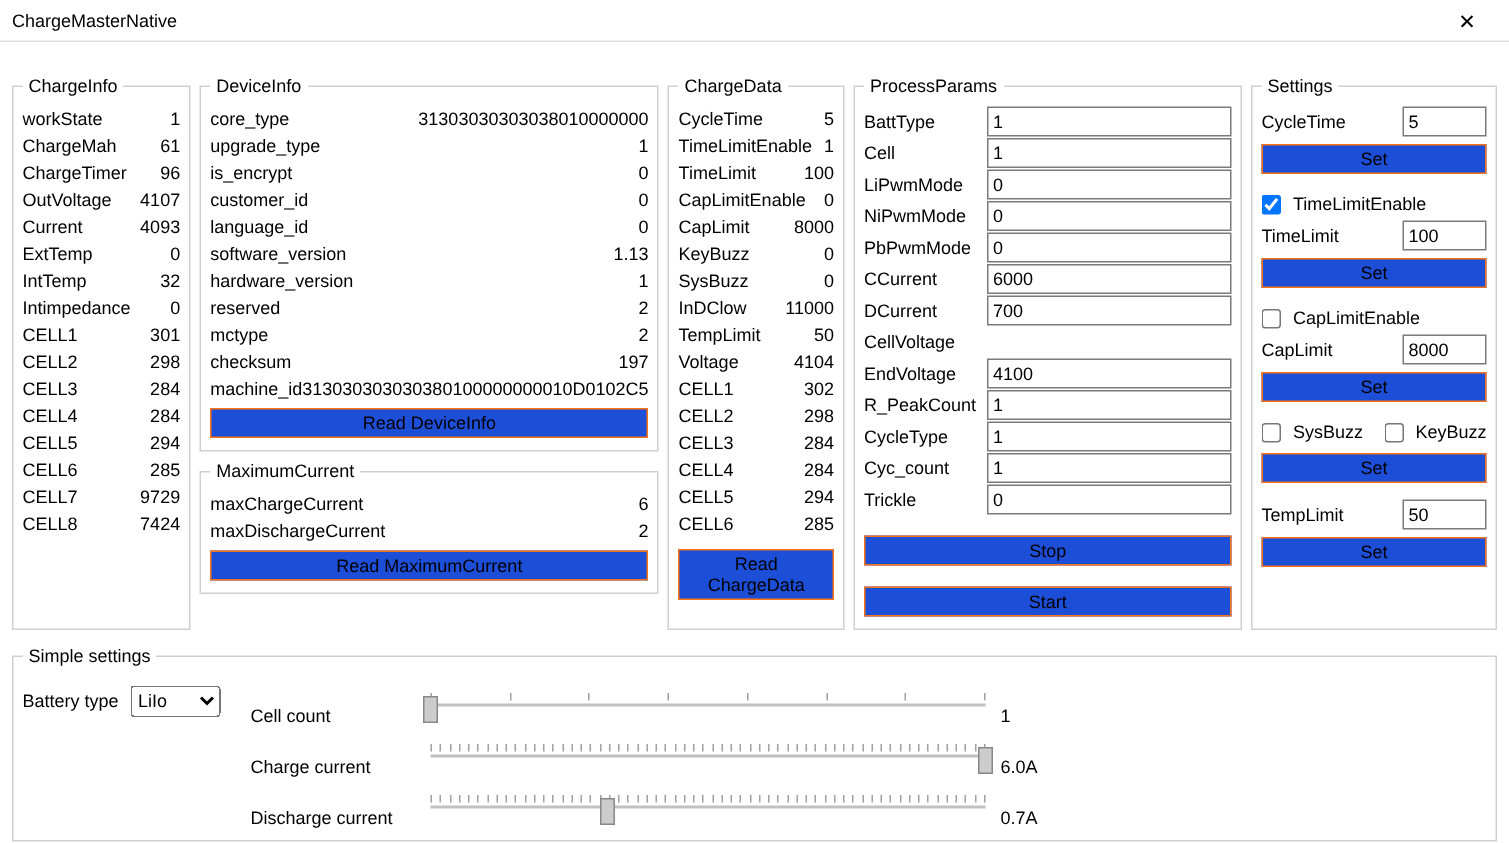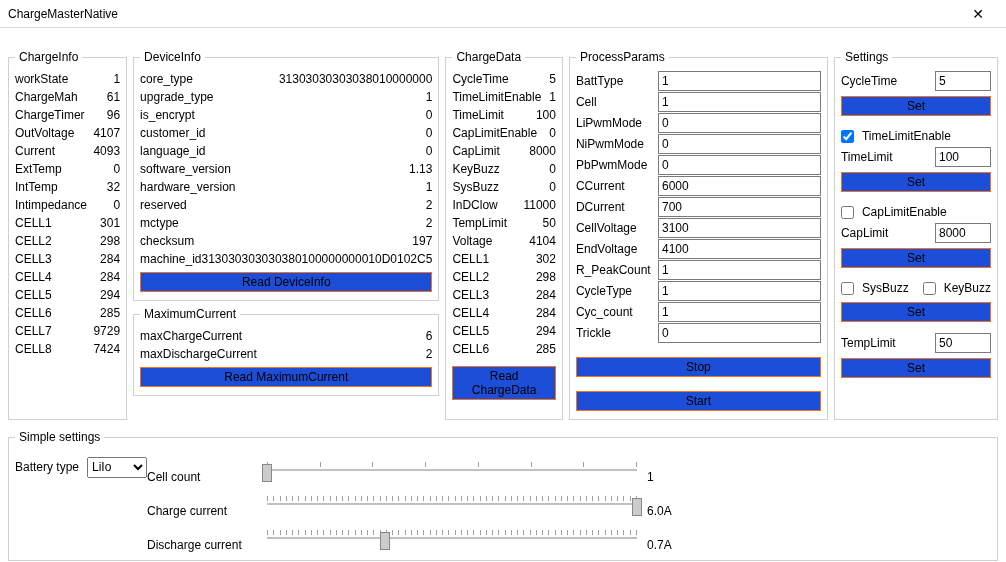--- a/index.html
+++ b/index.html
@@ -341,21 +341,20 @@
         <div class="pp-row">
           <span class="lbl">CCurrent</span>
           <input class="txt" value="6000" style="">
         </div>
         <div class="pp-row">
           <span class="lbl">DCurrent</span>
           <input class="txt" value="700" style="">
         </div>
         <div class="pp-row">
           <span class="lbl">CellVoltage</span>
-          <input class="txt" value="3100" style="">
         </div>
         <div class="pp-row">
           <span class="lbl">EndVoltage</span>
           <input class="txt" value="4100" style="">
         </div>
         <div class="pp-row">
           <span class="lbl">R_PeakCount</span>
           <input class="txt" value="1" style="">
         </div>
         <div class="pp-row">
@@ -423,21 +422,21 @@
     <div class="settings-row">
       <span class="lbl">TempLimit</span>
       <input class="txt" style="width: 56px;" value="50">
     </div>
     <button class="btn">Set</button>
   </fieldset>
 </div>
 
 <fieldset class="simple">
   <legend>Simple settings</legend>
-  <div style="display:flex; align-items:flex-start;">
+  <div style="display:flex; gap:20px; align-items:flex-start;">
     <div style="display:flex; align-items:center; gap:8px; height:34px;">
       <span>Battery type</span>
       <select class="combo">
         <option>LiIo</option>
       </select>
     </div>
     <div>
       <div class="slider-row">
         <span class="slabel">Cell count</span>
         <div class="slider-wrap">

